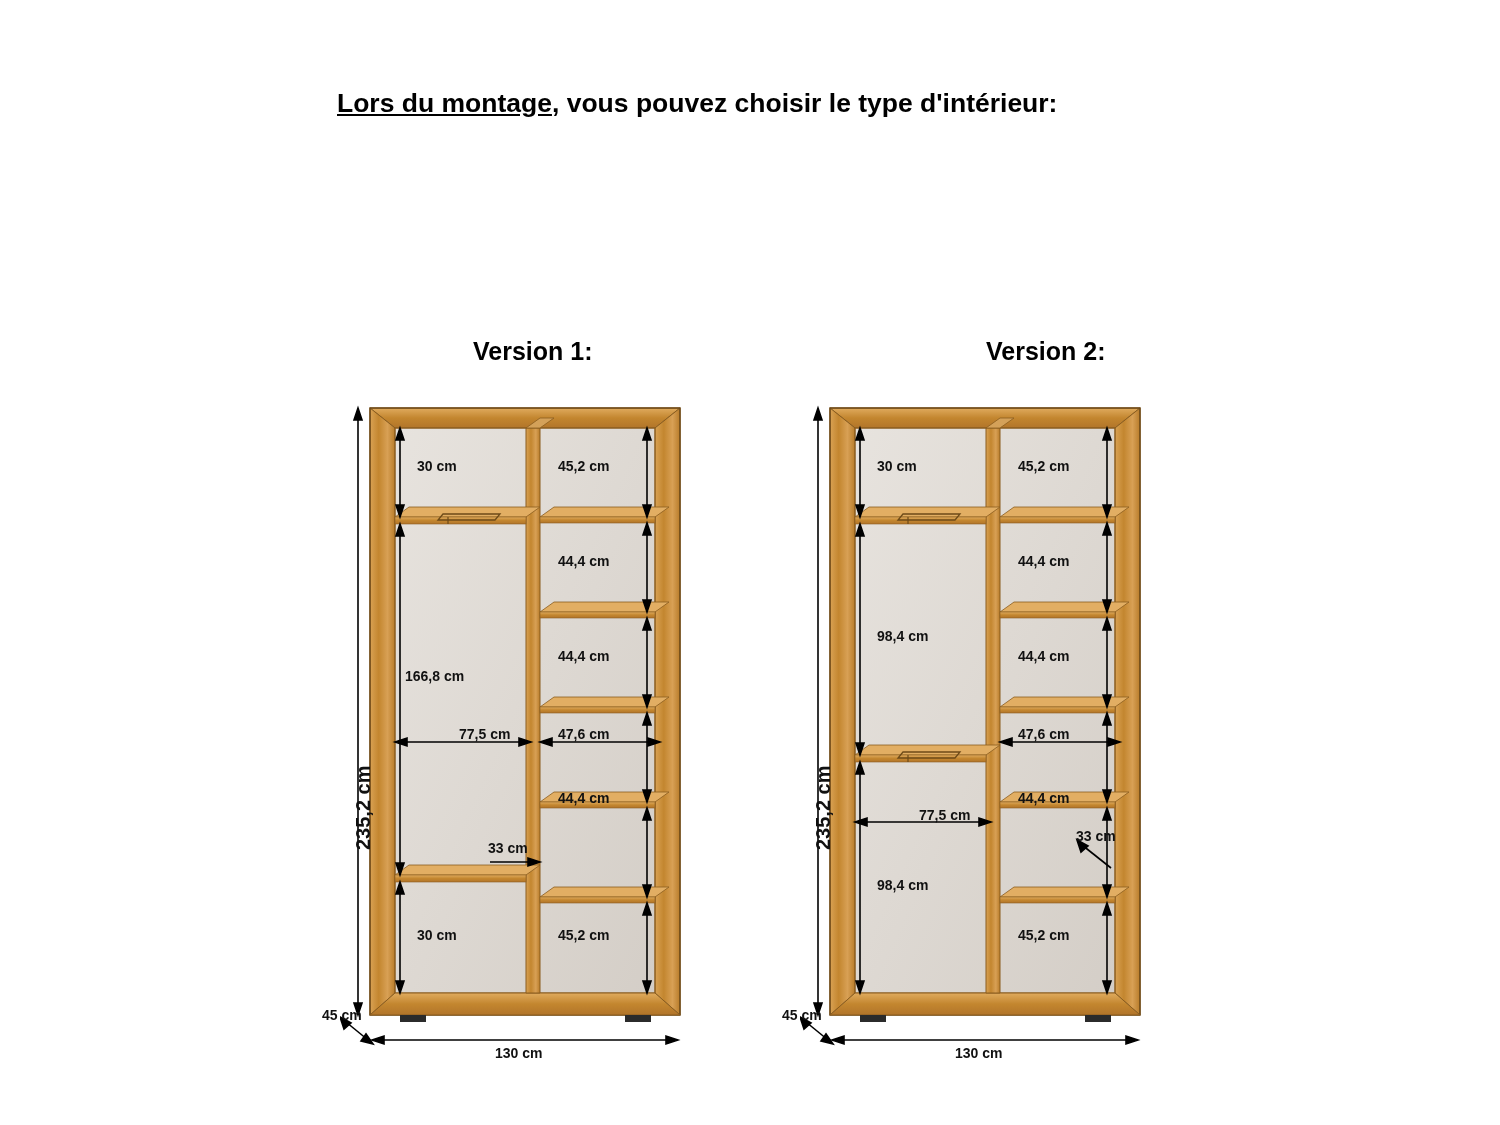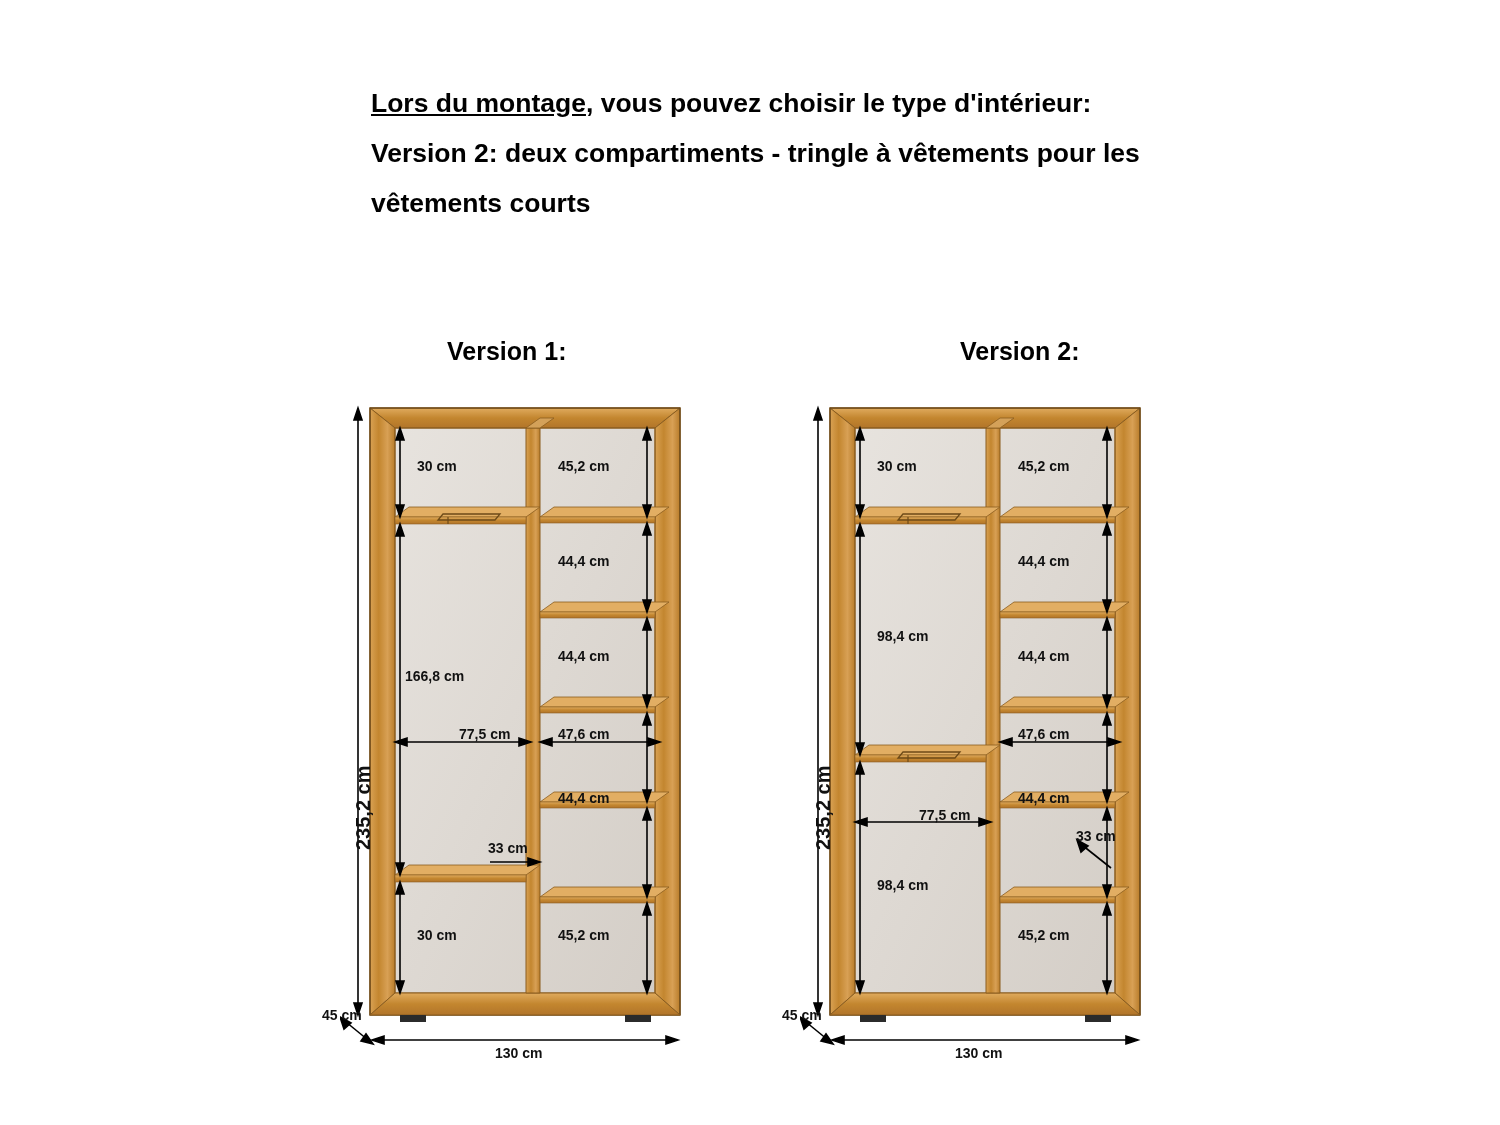--- a/index.html
+++ b/index.html
@@ -11,29 +11,29 @@
     position:relative;
     overflow:hidden;
   }
   .intro{
     position:absolute;
     left:337px; top:78px; width:870px;
     font-size:26.5px;
     font-weight:bold;
     line-height:50px;
     color:#000;
-    margin-left:34px;
   }
   .intro p{margin:0;}
   .intro .u{text-decoration:underline;}
 
   .version-title{
     position:absolute;
     font-size:25px;
     font-weight:bold;
+    margin-left:26px;
   }
   #v1-title{left:447px; top:337px;}
   #v2-title{left:960px; top:337px;}
 
   .diagram{position:absolute; top:390px;}
   #diagram1{left:340px;}
   #diagram2{left:800px;}
 
   .dim{
     position:absolute;
@@ -47,21 +47,20 @@
     transform-origin:left top;
     font-size:20px;
   }
   svg{display:block;}
 </style>
 </head>
 <body>
 
 <div class="intro">
   <p><span class="u">Lors du montage</span><span>, vous pouvez choisir le type d'intérieur:</span></p>
-  <p>Version 2: deux compartiments - tringle à vêtements pour les vêtements courts</p>
 </div>
 
 <div class="version-title" id="v1-title">Version 1:</div>
 <div class="version-title" id="v2-title">Version 2:</div>
 
 <div class="diagram" id="diagram1">
   <svg width="400" height="680" viewBox="0 0 400 680">
     <defs>
       <linearGradient id="oakv" x1="0" y1="0" x2="1" y2="0">
         <stop offset="0%" stop-color="#d9a254"></stop>

